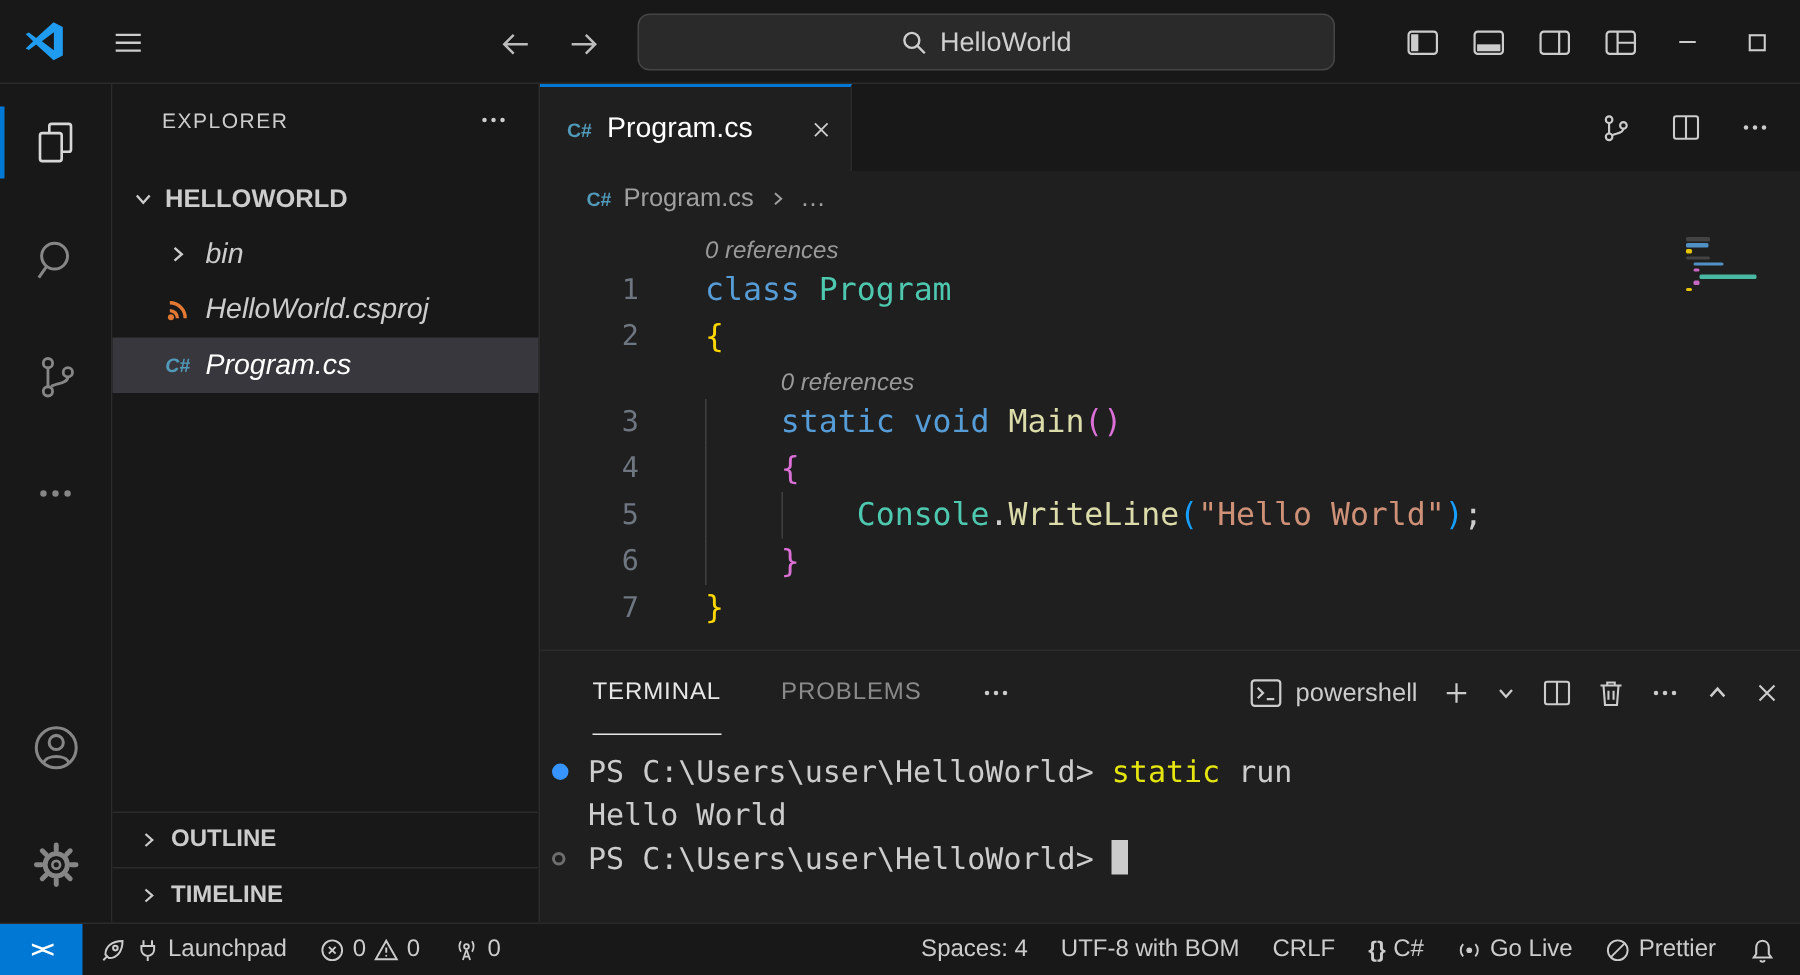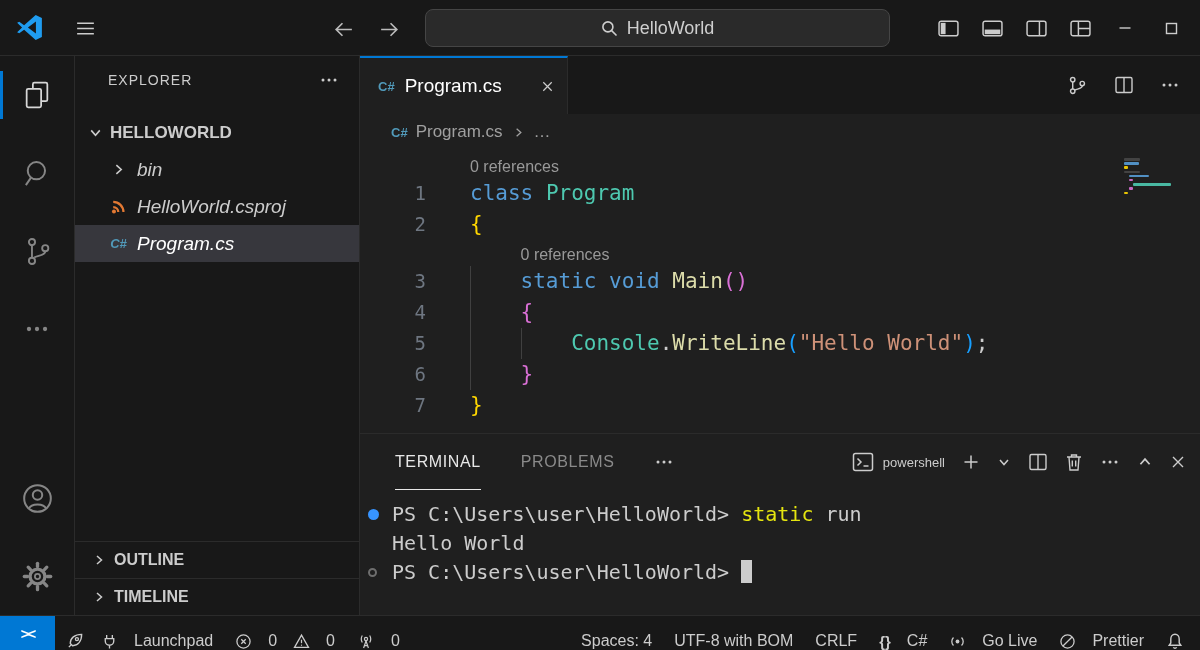--- a/index.html
+++ b/index.html
@@ -47,49 +47,49 @@
   .editor { height:377px; flex:none; display:flex; flex-direction:column; background:#1f1f1f; }
   .tabbar { height:58px; flex:none; background:#181818; display:flex; align-items:stretch; }
   .tab { width:208px; flex:none; background:#1f1f1f; border-top:2px solid #0078d4; border-right:1px solid #2b2b2b; display:flex; align-items:center; gap:10px; padding:0 12px 0 18px; color:#ffffff; font-size:19px; cursor:pointer; }
   .tab-close { margin-left:auto; color:#cccccc; display:flex; }
   .tab-actions { margin-left:auto; display:flex; align-items:center; gap:26px; padding-right:20px; color:#cccccc; }
   .breadcrumb { height:36px; flex:none; display:flex; align-items:center; gap:9px; padding-left:31px; color:#a0a0a0; font-size:17px; }
   .bc-item { display:flex; align-items:center; gap:8px; cursor:pointer; }
 
   .code-area { flex:1; position:relative; font-family:"DejaVu Sans Mono",monospace; font-size:21px; padding-top:2px; overflow:hidden; }
   .code-row { display:flex; height:31px; line-height:31px; position:relative; }
-  .codelens-row { height:26px; line-height:26px; }
+  .codelens-row { height:26px; line-height:26px;font-style:italic; }
   .line-num { flex:0 0 66px; text-align:right; color:#6e7681; font-size:19px; }
   .line-content { padding-left:44px; white-space:pre; }
   .codelens-text { font-family:"Liberation Sans",sans-serif; font-size:16px; color:#999999; }
   .indent-guide { position:absolute; top:0; bottom:0; width:0; border-left:1px solid #404040; }
   .minimap { position:absolute; right:14px; top:8px; width:62px; }
   .minimap-bar { height:2.5px; margin-bottom:1.7px; border-radius:1px; opacity:.9; }
 
   
   .panel { flex:1; min-height:0; border-top:1px solid #2b2b2b; background:#1f1f1f; display:flex; flex-direction:column; }
   .panel-header { height:56px; flex:none; display:flex; align-items:stretch; padding:0 14px 0 35px; }
   .panel-tab { margin-right:40px; display:flex; align-items:center; font-size:16px; letter-spacing:.6px; color:#8a8a8a; border-bottom:1px solid transparent; cursor:pointer; }
   .panel-tab.active { color:#e7e7e7; border-bottom-color:#e7e7e7; }
   .panel-hmore { display:flex; align-items:center; color:#cccccc; cursor:pointer; }
   .panel-actions { margin-left:auto; display:flex; align-items:center; gap:17px; color:#cccccc; }
-  .shell-item { display:flex; align-items:center; gap:9px; font-size:13px; color:#cccccc; cursor:pointer; }
+  .shell-item { display:flex; align-items:center; gap:9px; font-size:17px; color:#cccccc; cursor:pointer; }
   .pa-btn { display:flex; align-items:center; justify-content:center; cursor:pointer; }
 
   .terminal { flex:1; font-family:"DejaVu Sans Mono",monospace; font-size:20px; padding:10px 0 0 8px; color:#cccccc; }
   .term-row { display:flex; align-items:center; height:29px; line-height:29px; white-space:pre; }
   .term-gutter { flex:0 0 24px; display:flex; align-items:center; }
   .dot-filled { width:11px; height:11px; border-radius:50%; background:#3794ff; }
   .dot-hollow { width:9px; height:9px; border-radius:50%; border:2px solid #6e6e6e; }
   .cursor-block { display:inline-block; width:11px; height:23px; background:#cccccc; vertical-align:-4px; }
 
   
   .statusbar { height:35px; flex:none; background:#181818; border-top:1px solid #2b2b2b; display:flex; align-items:center; font-size:16px; color:#cccccc; }
   .remote { width:55px; height:100%; background:#0078d4; color:#ffffff; display:flex; align-items:center; justify-content:center; font-weight:700; font-size:15px; letter-spacing:-2px; cursor:pointer; }
-  .sb-item { display:flex; align-items:flex-end; gap:16px; padding:0 11px; height:100%; cursor:pointer; white-space:nowrap; }
+  .sb-item { display:flex; align-items:center; gap:5px; padding:0 11px; height:100%; cursor:pointer; white-space:nowrap; }
   .sb-spacer { flex:1; }
   .braces-glyph { font-size:15px; font-weight:700; }
   svg { display:block; }
 </style>
 </head>
 <body>
 
 <div class="app">
 
   <div class="titlebar">

